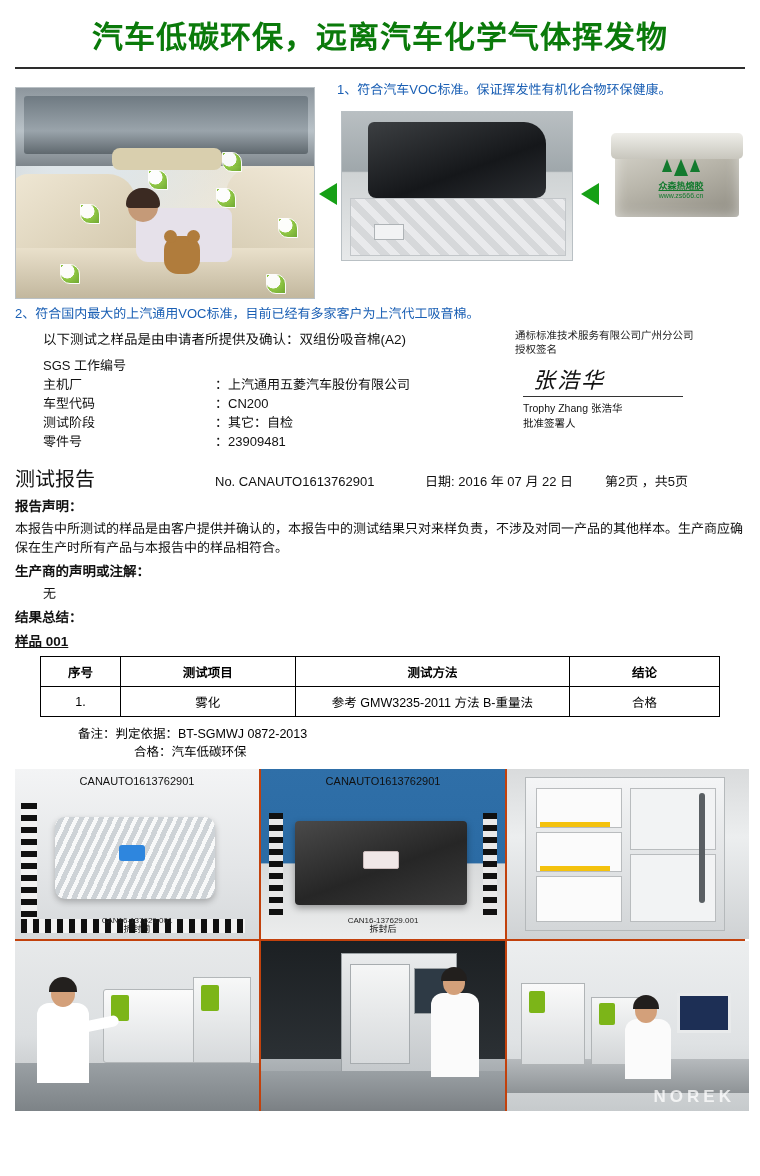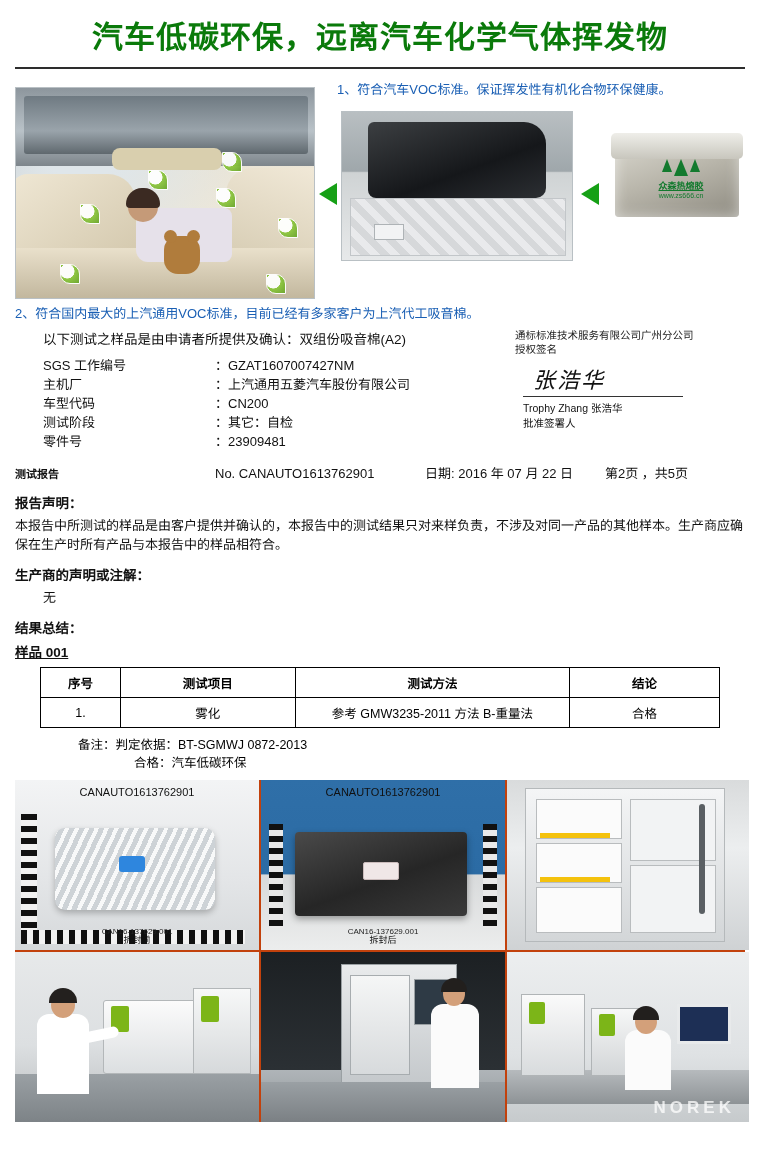--- a/index.html
+++ b/index.html
@@ -205,26 +205,26 @@
     font-size:22px; font-style:italic; color:#111;
     margin:6px 0 0 18px; letter-spacing:2px;
   }
   .sig-rule{ border-bottom:1px solid #333; width:160px; margin:2px 0 3px 8px; }
   .sig-name{ font-size:10.5px; margin-left:8px; }
   .sig-sub{ font-size:10.5px; margin-left:8px; }
 
   .rep-title-row{
     display:flex; align-items:baseline; margin-top:12px;
   }
-  .rep-title{ font-size:11px; font-weight:bold; width:200px; }
+  .rep-title{ font-size:20px; font-weight:normal; width:200px; }
   .rep-no{ width:210px; font-size:13px; }
   .rep-date{ width:180px; font-size:13px; }
   .rep-page{ font-size:13px; }
 
-  .blk { width:730px; margin:10px auto 0 auto; font-size:13px; color:#111; }
+  .blk { width:730px; margin:3px auto 0 auto; font-size:13px; color:#111; }
   .blk h4{ margin:0 0 4px 0; font-size:13.5px; font-weight:bold; }
   .blk p{ margin:0; line-height:19px; text-indent:0; }
   .indent2{ margin-left:28px; }
   .blk .none{ margin-left:28px; }
 
   
   .tbl-wrap{ width:680px; margin:6px auto 0 auto; }
   table.res {
     width:100%; border-collapse:collapse; font-size:12.5px;
   }
@@ -513,21 +513,20 @@
   </div>
 
   <div class="sec2-note">2、符合国内最大的上汽通用VOC标准，目前已经有多家客户为上汽代工吸音棉。</div>
 
   <div class="report">
     <div class="rep-line1">以下测试之样品是由申请者所提供及确认：双组份吸音棉(A2)</div>
 
     <div class="kv">
       <div class="kv-row">
         <div class="k">SGS 工作编号</div>
-        <div class="v">：GZAT1607007427NM</div>
       </div>
       <div class="kv-row">
         <div class="k">主机厂</div>
         <div class="v">：上汽通用五菱汽车股份有限公司</div>
       </div>
       <div class="kv-row">
         <div class="k">车型代码</div>
         <div class="v">：CN200</div>
       </div>
       <div class="kv-row">

